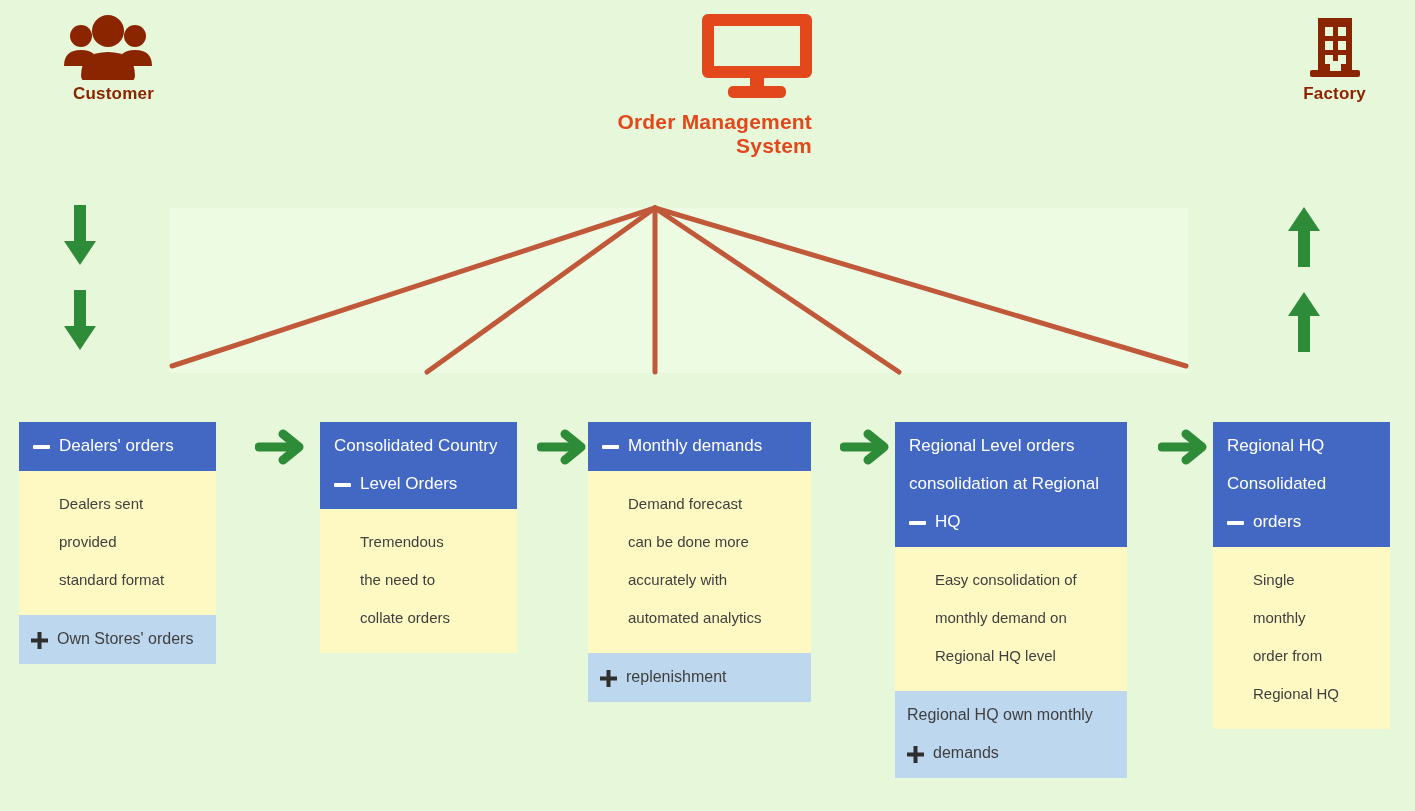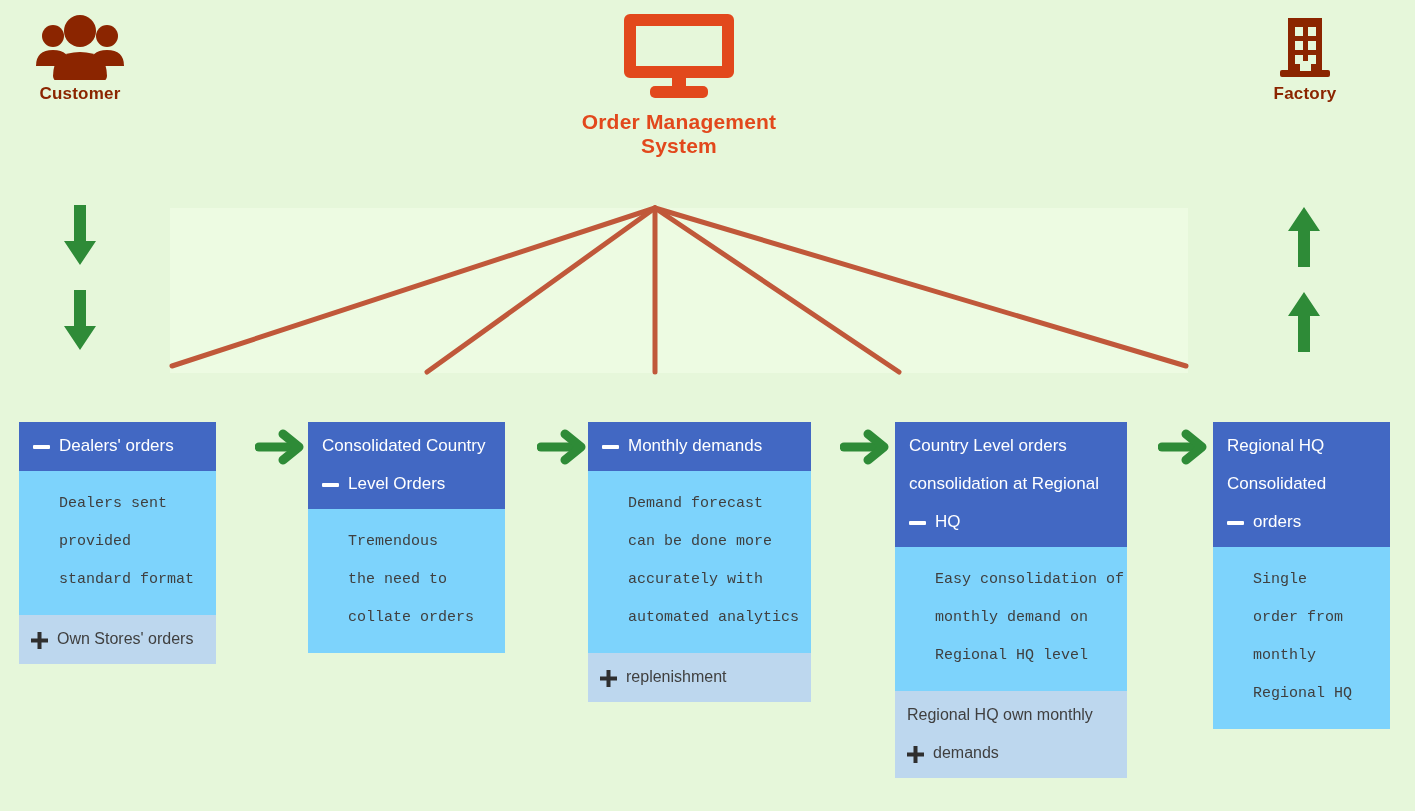--- a/index.html
+++ b/index.html
@@ -15,21 +15,21 @@
     position: relative;
     width: 1415px;
     height: 811px;
     background: #E6F7DA;
     overflow: hidden;
   }
 
   
   .actor {
     position: absolute;
-    text-align: center;
+    text-align: right;
   }
   .actor-label {
     font-size: 17px;
     font-weight: bold;
     color: #8B2500;
     letter-spacing: .2px;
   }
   #customer-actor { left: 6px; top: 14px; width: 148px; }
   #factory-actor  { left: 1244px; top: 14px; width: 122px; }
   #oms-actor      { left: 546px; top: 8px; width: 266px; }
@@ -70,24 +70,23 @@
   .card-header {
     background: #4268C3;
     color: #FFFFFF;
     font-size: 17px;
     line-height: 38px;
     padding: 5px 10px 5px 14px;
     box-sizing: border-box;
   }
   .card-header .hline { white-space: nowrap; }
   .card-body {
-    background: #7dd3fc;
+    background: #fef9c3;
     padding: 14px 10px 16px 40px;
     box-sizing: border-box;
-    font-family: Liberation Mono, monospace;
   }
   .card-body .bline {
     font-size: 15px;
     line-height: 38px;
     color: #3F3F3F;
     white-space: nowrap;
   }
   .card-footer {
     background: #BDD7EE;
     color: #3F3F3F;
@@ -106,21 +105,21 @@
     font-weight: bold;
     vertical-align: middle;
   }
   .sign svg { vertical-align: middle; }
 
   
   .step-arrow { position: absolute; }
 
   
   #card-1 { left: 19px;   top: 422px; width: 197px; }
-  #card-2 { left: 308px;  top: 422px; width: 197px; }
+  #card-2 { left: 320px;  top: 422px; width: 197px; }
   #card-3 { left: 588px;  top: 422px; width: 223px; }
   #card-4 { left: 895px;  top: 422px; width: 232px; }
   #card-5 { left: 1213px; top: 422px; width: 177px; }
 
   #arrow-1 { left: 255px;  top: 428px; }
   #arrow-2 { left: 537px;  top: 428px; }
   #arrow-3 { left: 840px;  top: 428px; }
   #arrow-4 { left: 1158px; top: 428px; }
 </style>
 </head>
@@ -309,21 +308,21 @@
               <path d="M6.5 0 h4 v6.5 h6.5 v4 h-6.5 v6.5 h-4 v-6.5 h-6.5 v-4 h6.5 z" fill="#2F2F2F"></path>
             </svg>
         </span><span>replenishment</span>
       </div>
     </div>
   </div>
 
   <div class="card" id="card-4">
     <div class="card-header">
       <div class="hline">
-        <span>Country Level orders</span>
+        <span>Regional Level orders</span>
       </div>
       <div class="hline">
         <span>consolidation at Regional</span>
       </div>
       <div class="hline">
         <span class="sign">
           <svg width="17" height="4" viewBox="0 0 17 4">
               <rect width="17" height="4" rx="1" fill="#FFFFFF"></rect>
             </svg>
         </span><span>HQ</span>
@@ -359,19 +358,19 @@
       <div class="hline">
         <span class="sign">
           <svg width="17" height="4" viewBox="0 0 17 4">
               <rect width="17" height="4" rx="1" fill="#FFFFFF"></rect>
             </svg>
         </span><span>orders</span>
       </div>
     </div>
     <div class="card-body">
       <div class="bline">Single</div>
+      <div class="bline">monthly</div>
       <div class="bline">order from</div>
-      <div class="bline">monthly</div>
       <div class="bline">Regional HQ</div>
     </div>
   </div>
 
 </div>
 
 </body></html>

